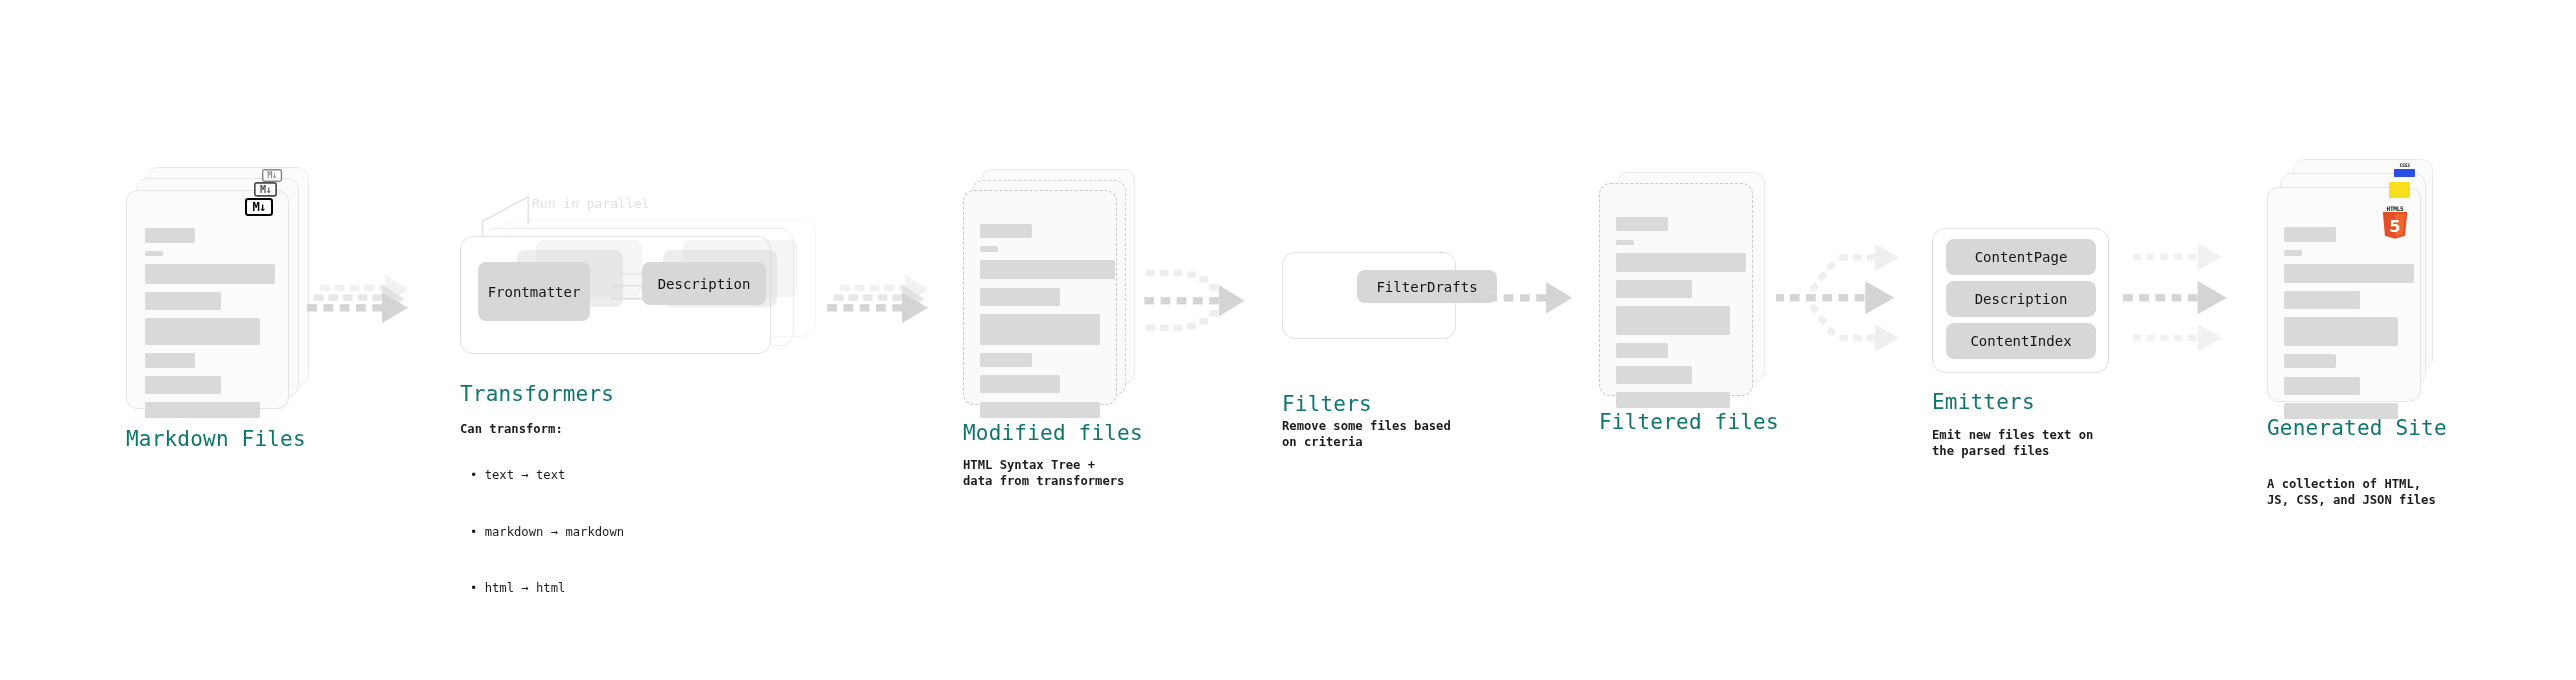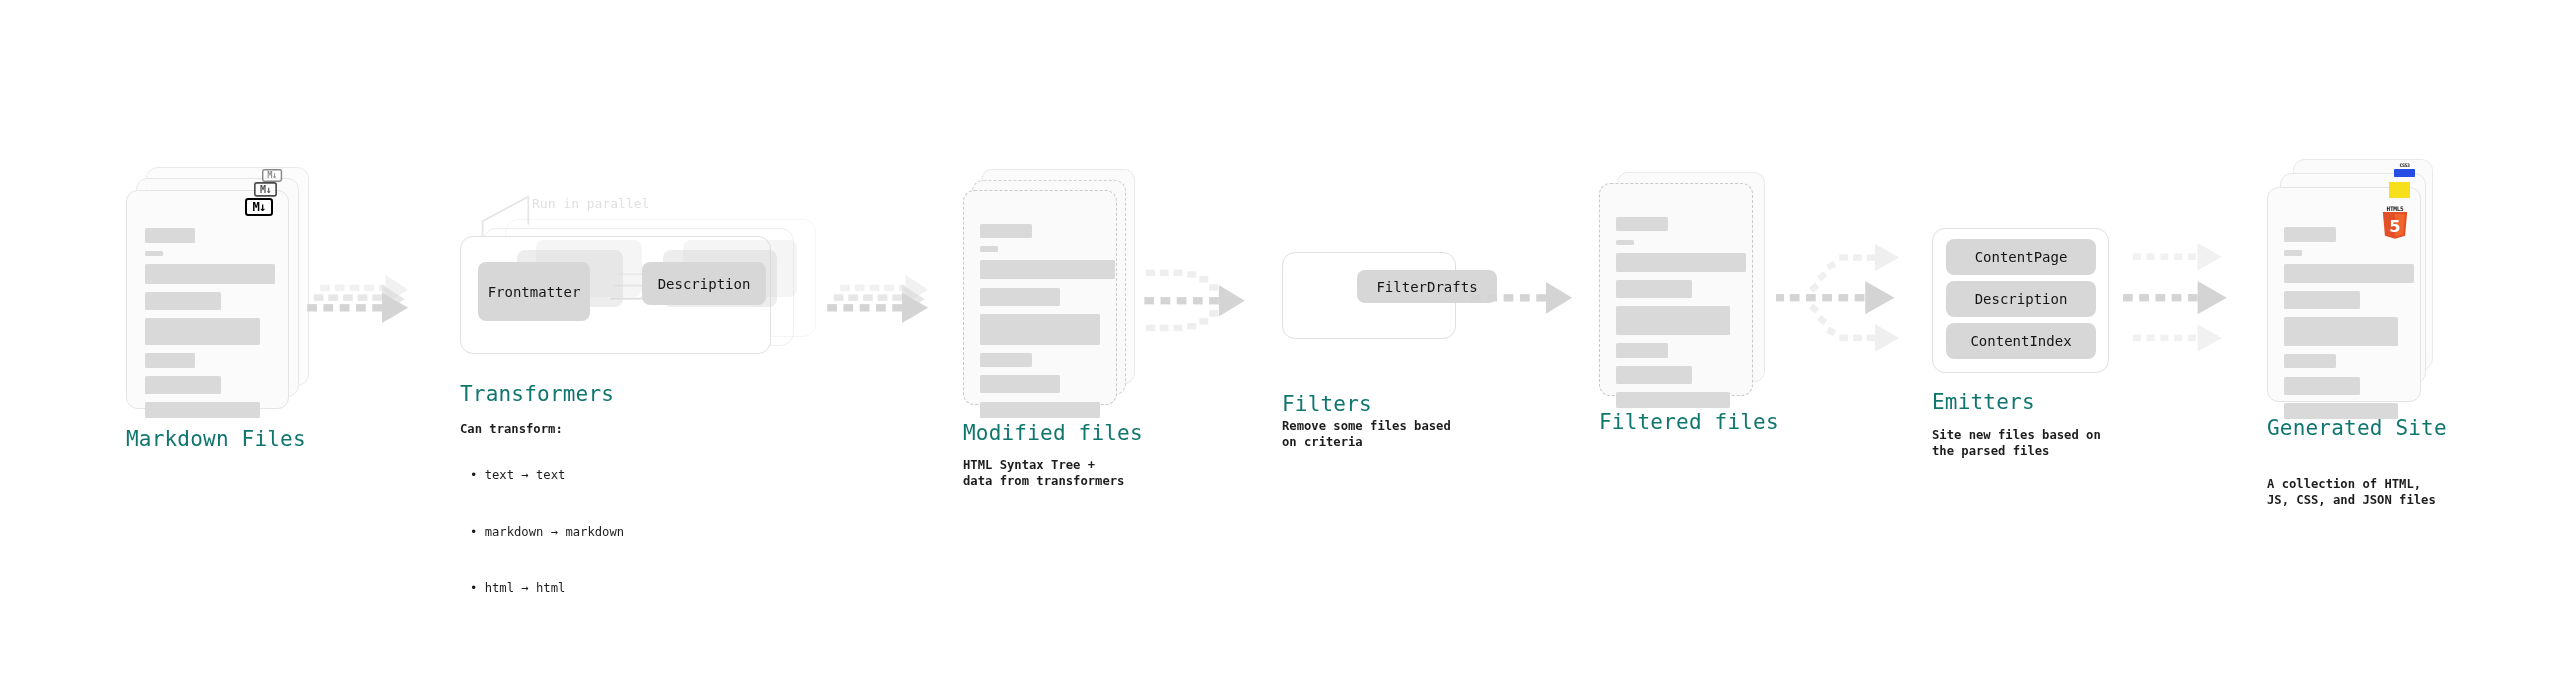--- a/index.html
+++ b/index.html
@@ -351,21 +351,21 @@
   <div class="chip" style="left:1946px;top:239px;width:150px;height:36px;">
       <span>ContentPage</span>
     </div>
   <div class="chip" style="left:1946px;top:281px;width:150px;height:36px;">
       <span>Description</span>
     </div>
   <div class="chip" style="left:1946px;top:323px;width:150px;height:36px;">
       <span>ContentIndex</span>
     </div>
   <div class="title" style="left:1932px;top:390px;">Emitters</div>
-  <div class="sub" style="left:1932px;top:427px;">Site new files based on
+  <div class="sub" style="left:1932px;top:427px;">Emit new files text on
 the parsed files</div>
 
   <svg class="abs" style="left:2123px;top:234px;" width="146" height="138" viewBox="0 0 180 170">
     <g fill="#d4d4d4">
       <g opacity="0.30">
           <rect x="12" y="24" width="10" height="8"></rect>
           <rect x="29" y="24" width="10" height="8"></rect>
           <rect x="46" y="24" width="10" height="8"></rect>
           <rect x="63" y="24" width="10" height="8"></rect>
           <rect x="80" y="24" width="10" height="8"></rect>

